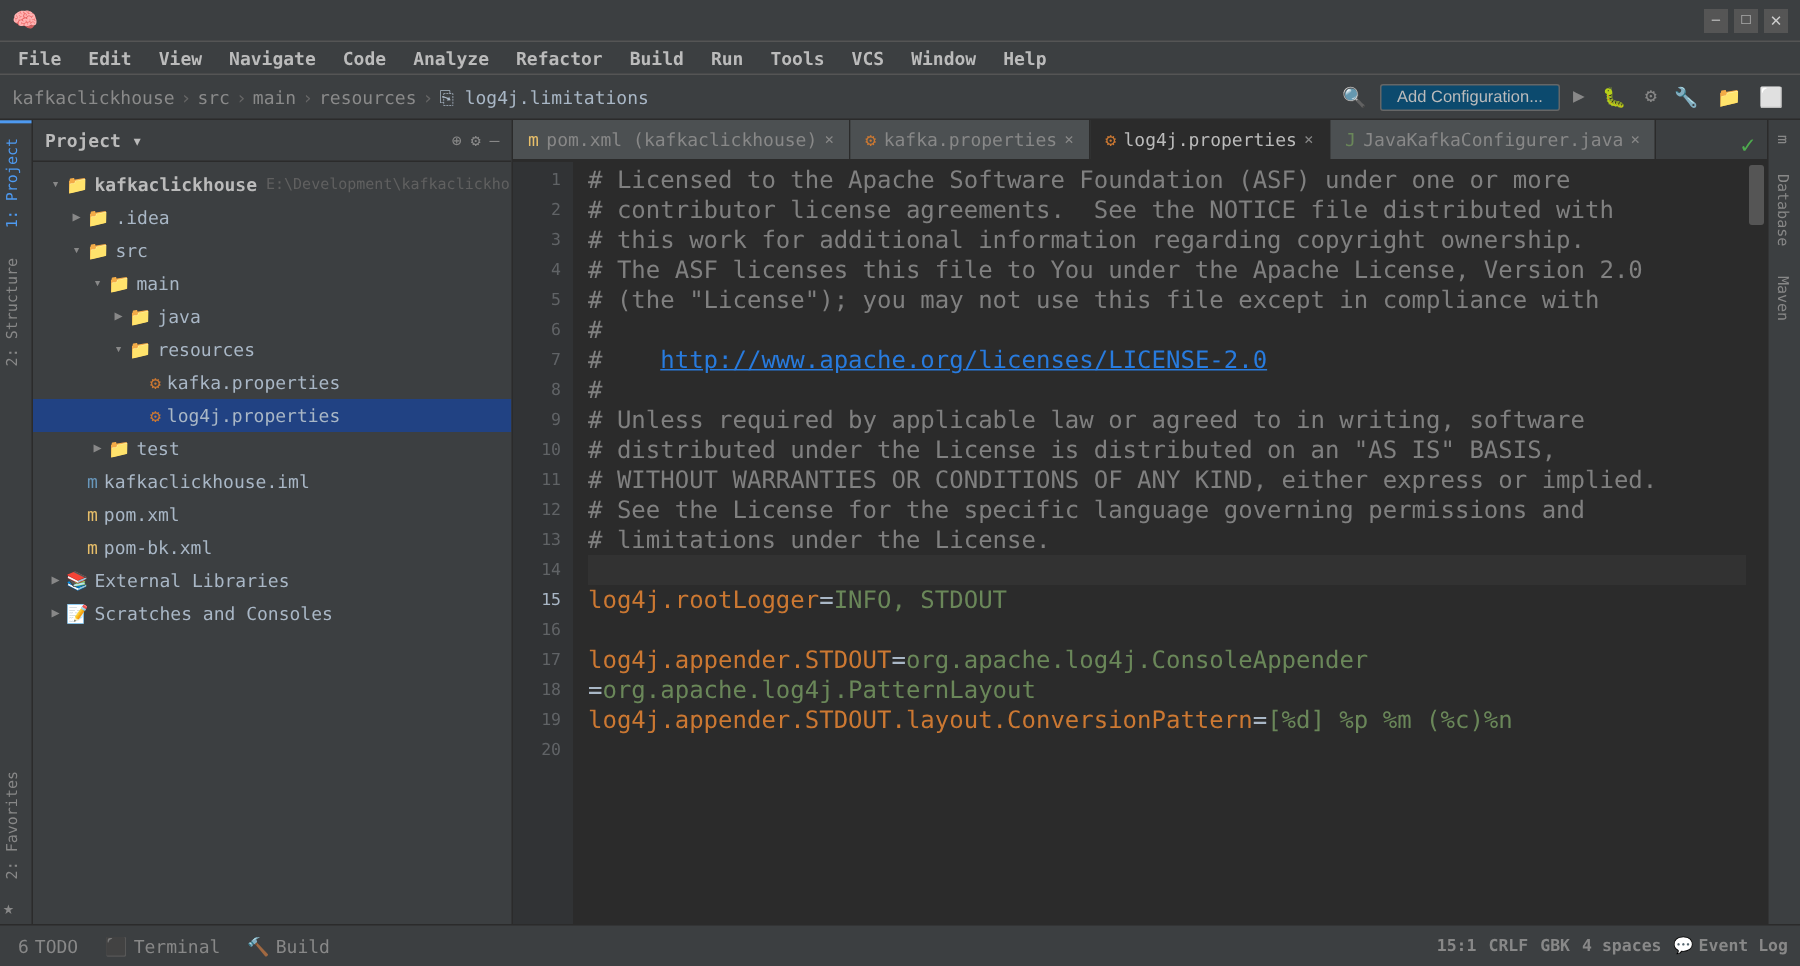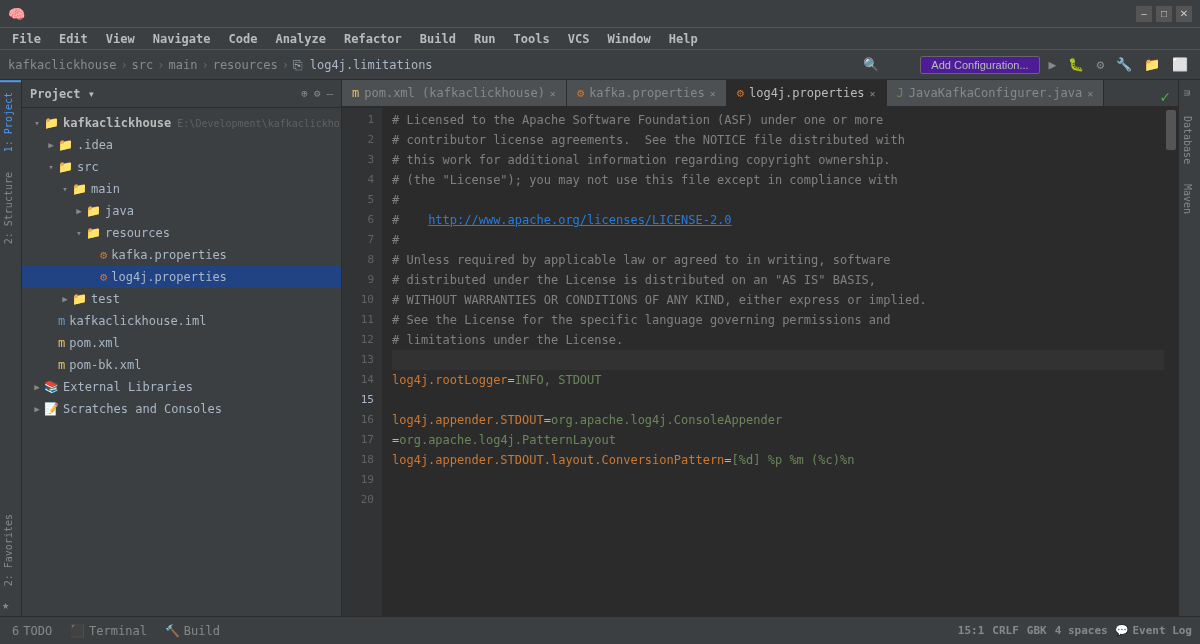--- a/index.html
+++ b/index.html
@@ -99,28 +99,27 @@
     }
     .breadcrumb-file {
       color: #a9b7c6;
     }
     .toolbar-right {
       display: flex;
       align-items: center;
       gap: 6px;
     }
     .add-config-btn {
-      background: #4c1d95;
+      background: #0c4a6e;
       border: 1px solid #666;
       color: #bbbbbb;
       padding: 2px 10px;
       font-size: 11px;
       cursor: pointer;
       border-radius: 2px;
-      margin-left: 32px;
     }
     .toolbar-icon {
       color: #888;
       font-size: 13px;
       cursor: pointer;
       padding: 2px 3px;
     }
 
     
     #sidebar {
@@ -259,21 +258,21 @@
       display: block;
       height: 20px;
       font-size: 11px;
     }
 
     
     .code-area {
       flex: 1;
       overflow: auto;
       padding: 2px 0 2px 10px;
-      font-size: 12px;
+      font-size: 16px;
       line-height: 20px;
       color: #a9b7c6;
     }
     .code-line {
       height: 20px;
       white-space: pre;
       display: flex;
       align-items: center;
     }
     .code-line.highlighted {
@@ -587,20 +586,21 @@
           <span class="line-num">16</span>
           <span class="line-num">17</span>
           <span class="line-num">18</span>
           <span class="line-num">19</span>
           <span class="line-num">20</span>
         </div>
         <div class="code-area">
           <div class="code-line"><span class="comment"># Licensed to the Apache Software Foundation (ASF) under one or more</span></div>
           <div class="code-line"><span class="comment"># contributor license agreements.  See the NOTICE file distributed with</span></div>
           <div class="code-line"><span class="comment"># this work for additional information regarding copyright ownership.</span></div>
+          <div class="code-line"><span class="comment"># The ASF licenses this file to You under the Apache License, Version 2.0</span></div>
           <div class="code-line"><span class="comment"># (the "License"); you may not use this file except in compliance with</span></div>
           <div class="code-line"><span class="comment">#</span></div>
           <div class="code-line"><span class="comment">#    </span><span class="link">http://www.apache.org/licenses/LICENSE-2.0</span></div>
           <div class="code-line"><span class="comment">#</span></div>
           <div class="code-line"><span class="comment"># Unless required by applicable law or agreed to in writing, software</span></div>
           <div class="code-line"><span class="comment"># distributed under the License is distributed on an "AS IS" BASIS,</span></div>
           <div class="code-line"><span class="comment"># WITHOUT WARRANTIES OR CONDITIONS OF ANY KIND, either express or implied.</span></div>
           <div class="code-line"><span class="comment"># See the License for the specific language governing permissions and</span></div>
           <div class="code-line"><span class="comment"># limitations under the License.</span></div>
           <div class="code-line highlighted"><span>&nbsp;</span></div>

